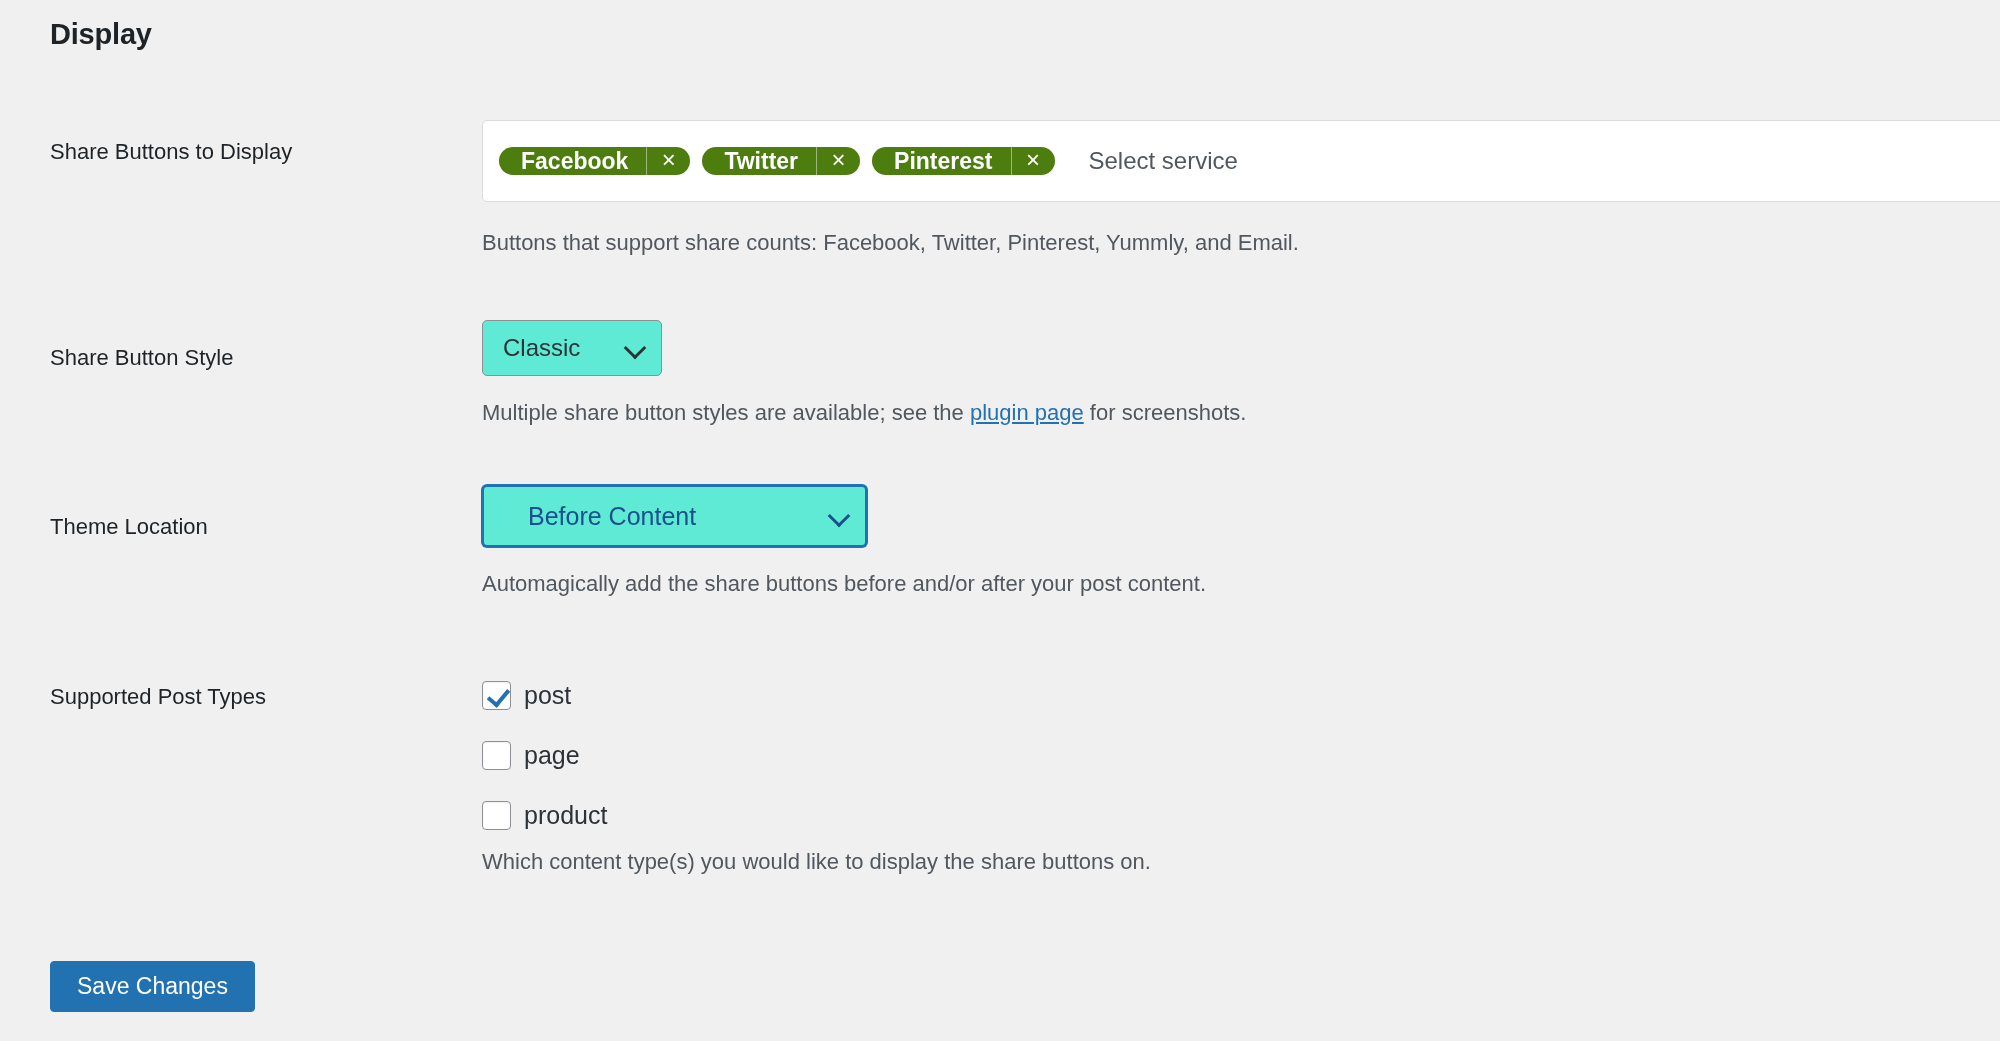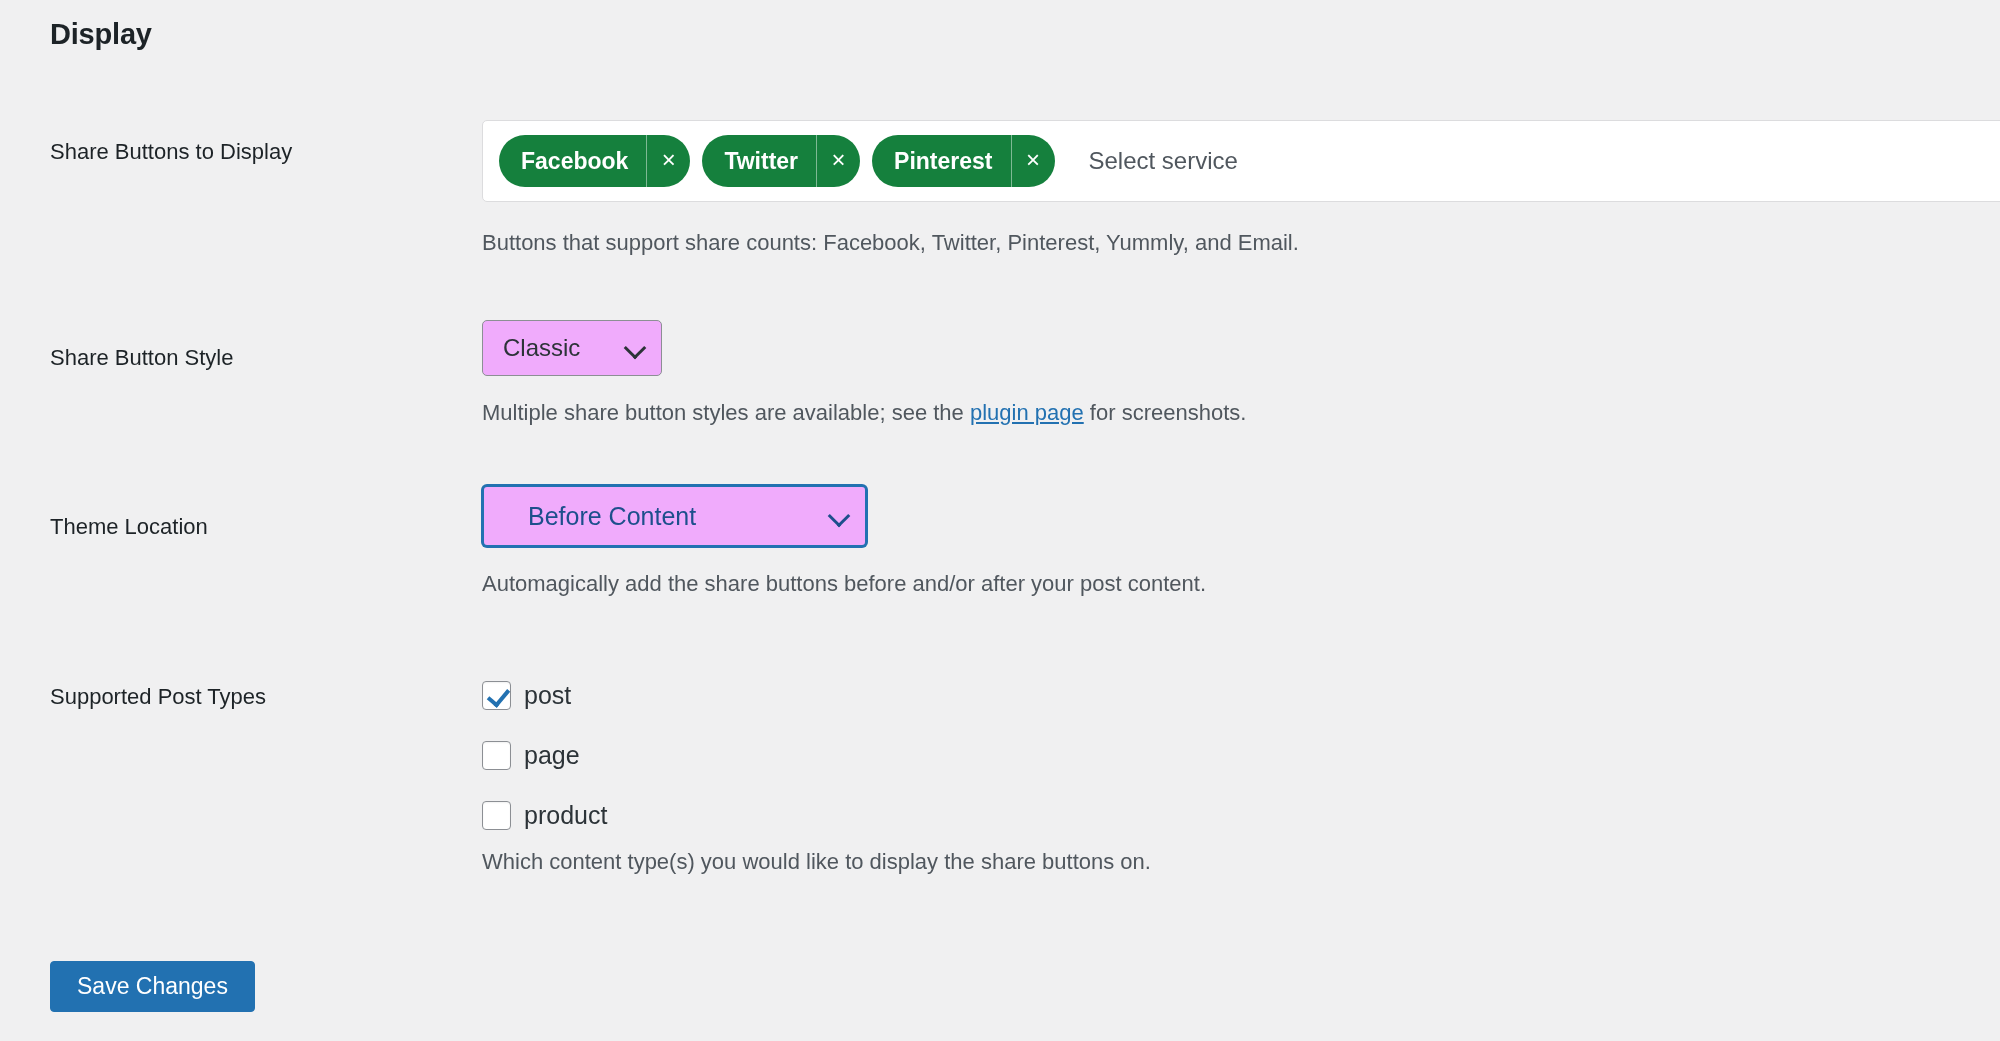--- a/index.html
+++ b/index.html
@@ -75,23 +75,23 @@
     border-radius: 5px;
     display: flex;
     align-items: center;
     padding: 0 16px;
     gap: 12px;
     overflow: hidden;
   }
   .pill {
     display: inline-flex;
     align-items: stretch;
-    background: #15803d;
+    background: #4d7c0f;
     border-radius: 999px;
-    height: 52px;
+    height: 28px;
     overflow: hidden;
     flex: 0 0 auto;
   }
   .pill-label {
     display: flex;
     align-items: center;
     padding: 0 18px 0 22px;
     color: #ffffff;
     font-size: 23px;
     font-weight: bold;
@@ -126,21 +126,21 @@
   
   #row-button-style { top: 320px; }
   #row-button-style .row-label { top: 24px; }
 
   .select-box {
     position: absolute;
     left: 454px;
     top: 0;
     height: 56px;
     min-width: 180px;
-    background: #f0abfc;
+    background: #5eead4;
     border: 1px solid #8c8f94;
     border-radius: 5px;
     display: flex;
     align-items: center;
     justify-content: space-between;
     padding: 0 14px 0 20px;
     gap: 24px;
     color: #2c3338;
     font-size: 24px;
     cursor: pointer;

